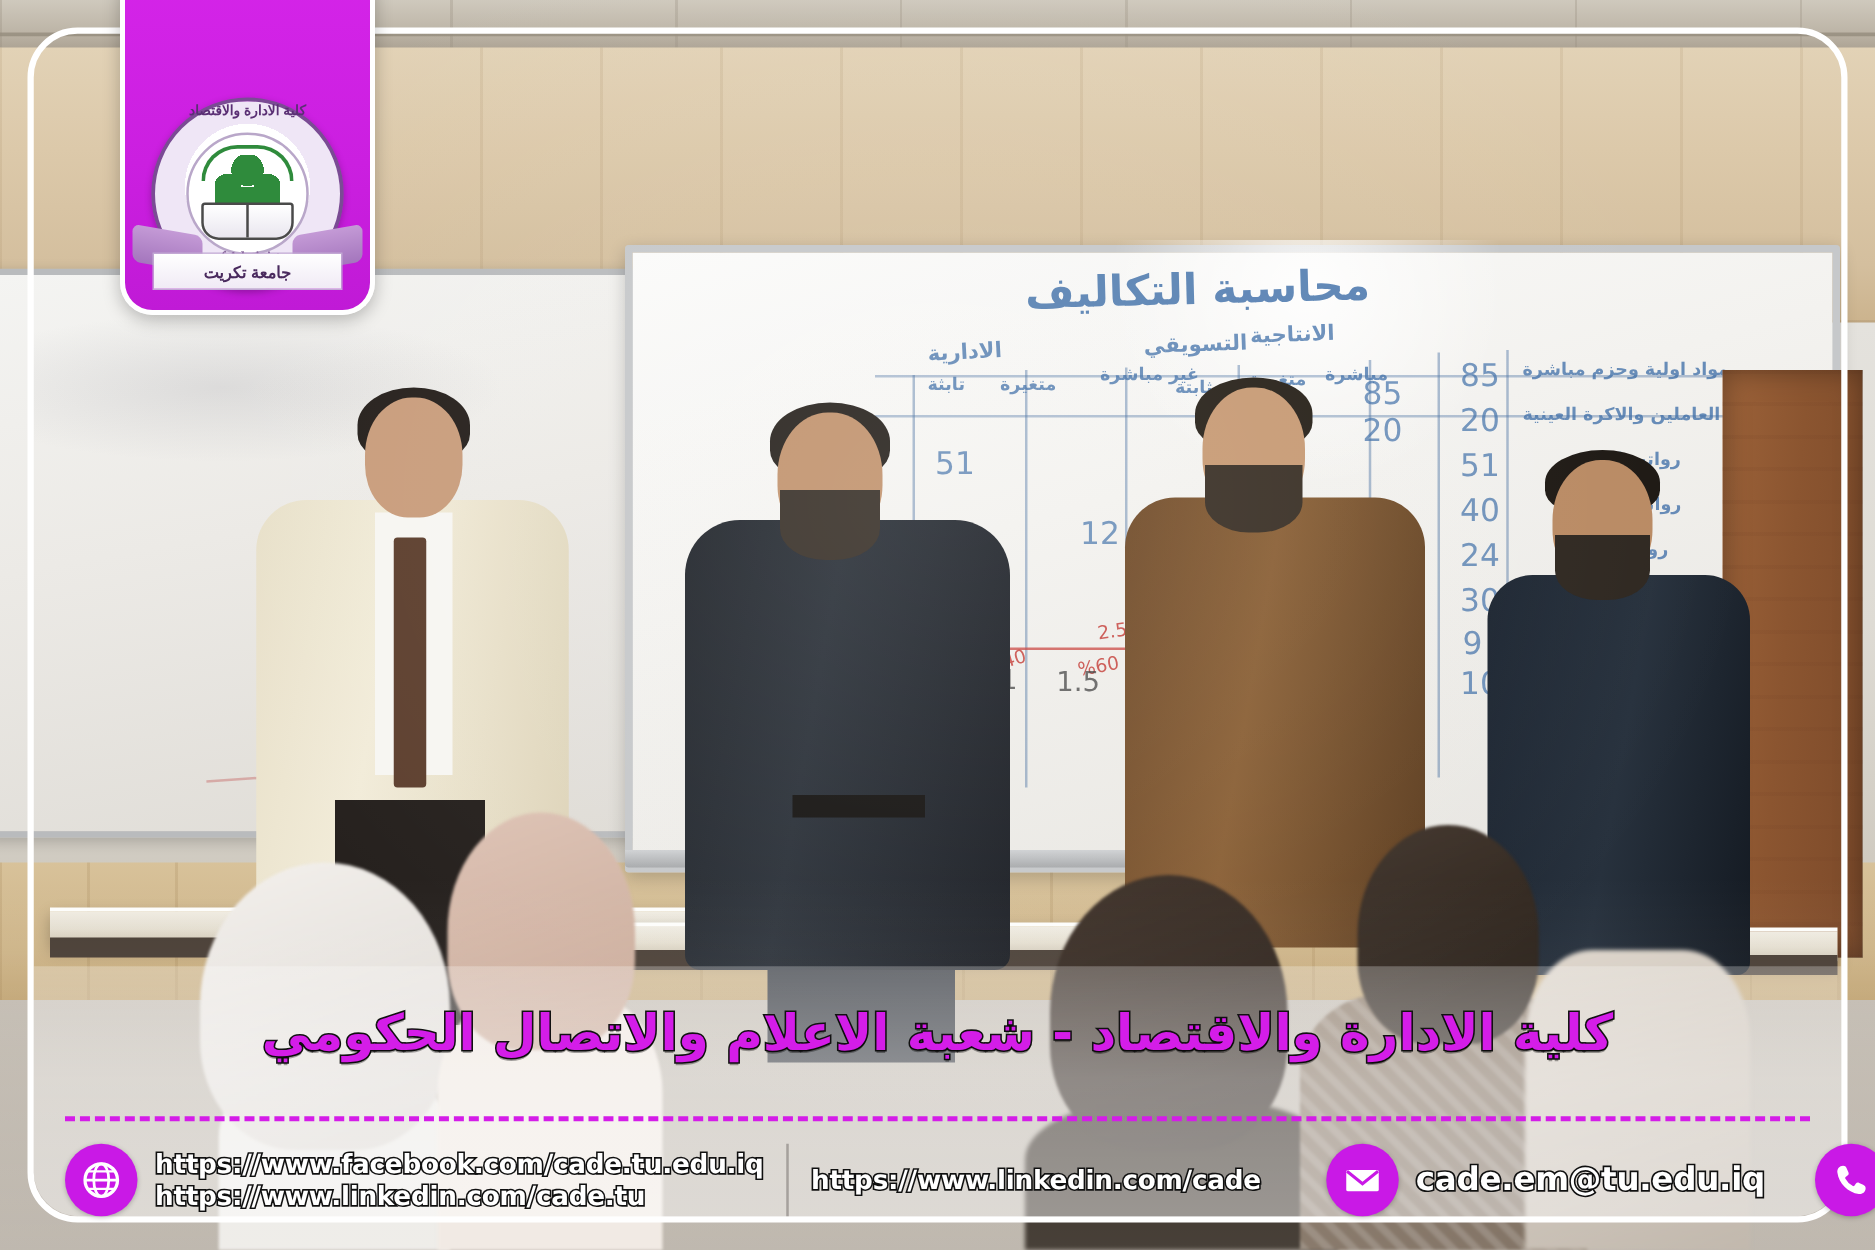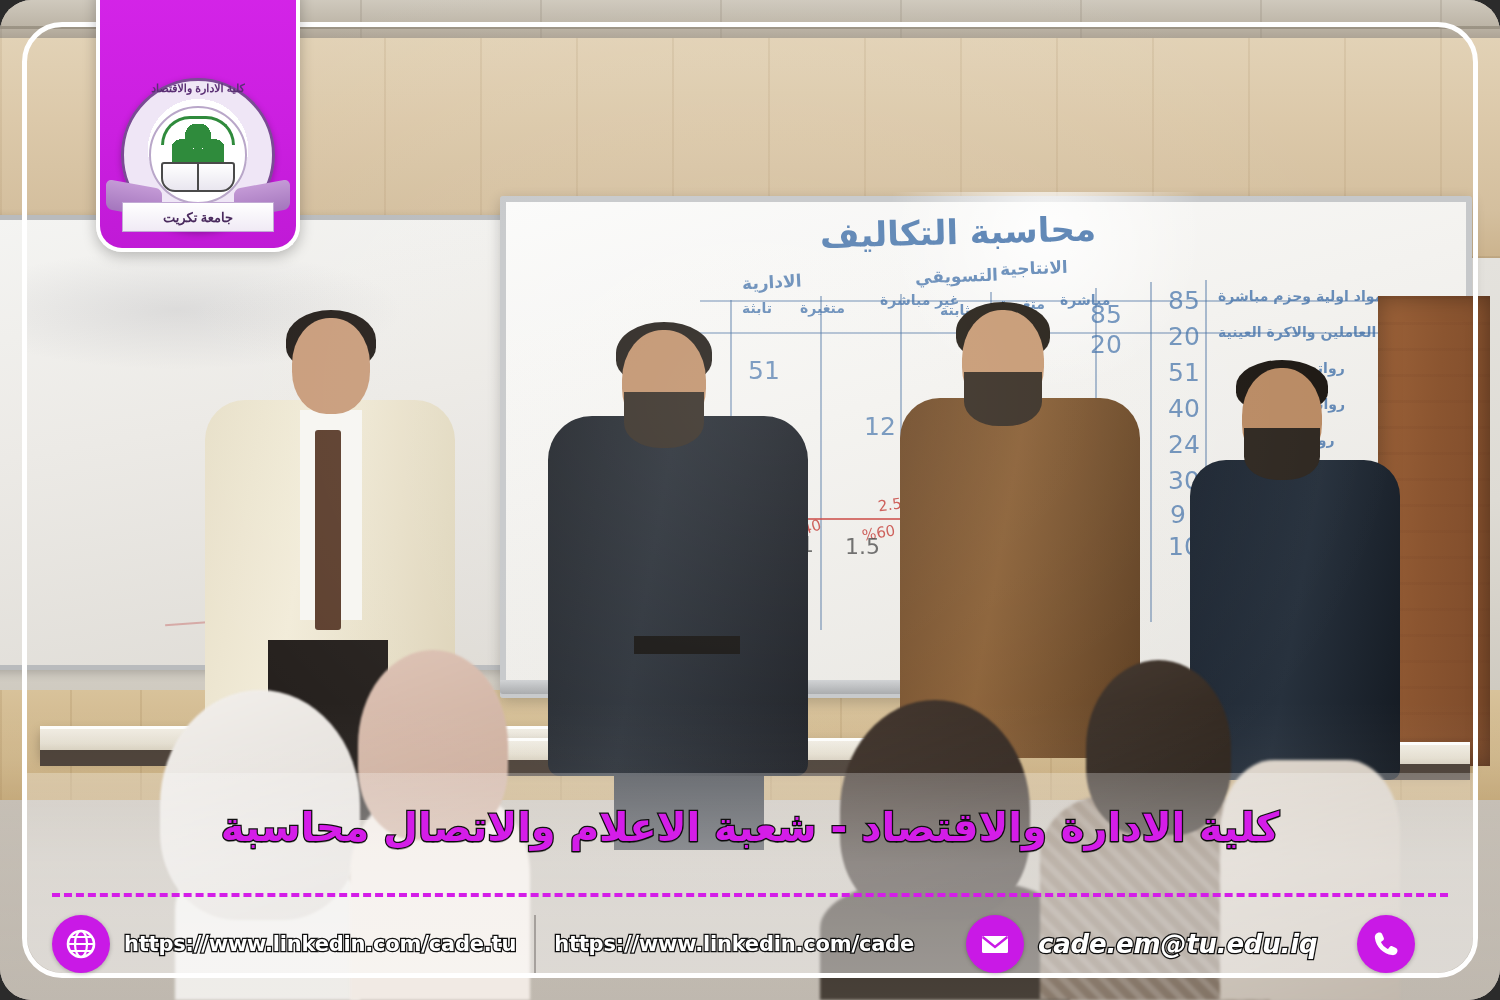--- a/index.html
+++ b/index.html
@@ -4,21 +4,20 @@
 <title>CADE Tikrit University — Classroom Visit Banner</title>
 <style>
   html,body{margin:0;padding:0;background:#2b2b2b;}
   body{font-family:"Liberation Sans",sans-serif;}
 
   .poster{
     position:relative;
     width:1500px;height:1000px;
     overflow:hidden;
     background:#cfc6be;
-    border-radius:32px;
   }
 
   
   .photo{position:absolute;inset:0;overflow:hidden;}
 
   
   .ceiling{
     position:absolute;left:0;top:0;width:100%;height:42px;
     background:linear-gradient(180deg,#cfc9bd 0%,#bdb5a7 60%,#a99f90 100%);
   }
@@ -332,21 +331,21 @@
   .cicon svg{display:block;}
   .clines{display:flex;flex-direction:column;justify-content:center;gap:2px;}
   .ctext{
     font-size:21px;font-weight:700;color:#ffffff;
     -webkit-text-stroke:2.6px #101010;
     paint-order:stroke fill;
     white-space:nowrap;
     font-family:"DejaVu Sans","Liberation Sans",sans-serif;
     letter-spacing:-.2px;
   }
-  .ctext.big{font-size:26px;font-style:italic;}
+  .ctext.big{font-size:26px;}
   .divider-v{
     width:2px;height:58px;background:rgba(120,115,112,.55);
     margin:0 18px;flex:0 0 auto;
   }
   .sp{flex:0 0 auto;}
 </style>
 </head>
 <body>
 
 <div class="poster">
@@ -499,37 +498,38 @@
     </div>
     <div class="logo-arc-ar">كلية الادارة والاقتصاد</div>
     <div class="logo-arc-en">College of Administration &amp; Economics</div>
     <div class="ribbon-wing l"></div>
     <div class="ribbon-wing r"></div>
     <div class="logo-ribbon">
       <span>جامعة تكريت</span>
     </div>
   </div>
 
-  <div class="headline">كلية الادارة والاقتصاد - شعبة الاعلام  والاتصال محاسبة</div>
+  <div class="headline">كلية الادارة والاقتصاد - شعبة الاعلام  والاتصال الحكومي</div>
 
   <div class="dashed-sep"></div>
 
   <div class="contacts">
 
     <div class="cgroup">
       <div class="cicon">
         <svg width="34" height="34" viewBox="0 0 34 34" aria-hidden="true">
           <circle cx="17" cy="17" r="13" fill="none" stroke="#ffffff" stroke-width="2.6"></circle>
           <ellipse cx="17" cy="17" rx="6" ry="13" fill="none" stroke="#ffffff" stroke-width="2.2"></ellipse>
           <line x1="4" y1="17" x2="30" y2="17" stroke="#ffffff" stroke-width="2.2"></line>
           <line x1="6" y1="10" x2="28" y2="10" stroke="#ffffff" stroke-width="1.8"></line>
           <line x1="6" y1="24" x2="28" y2="24" stroke="#ffffff" stroke-width="1.8"></line>
         </svg>
       </div>
       <div class="clines">
+        <div class="ctext">https://www.facebook.com/cade.tu.edu.iq</div>
         <div class="ctext">https://www.linkedin.com/cade.tu</div>
       </div>
     </div>
 
     <div class="divider-v"></div>
 
     <div class="cgroup">
       <div class="clines">
         <div class="ctext">https://www.linkedin.com/cade</div>
       </div>

